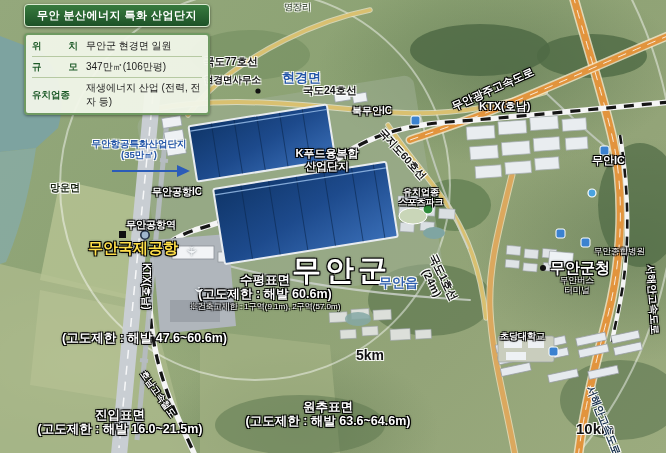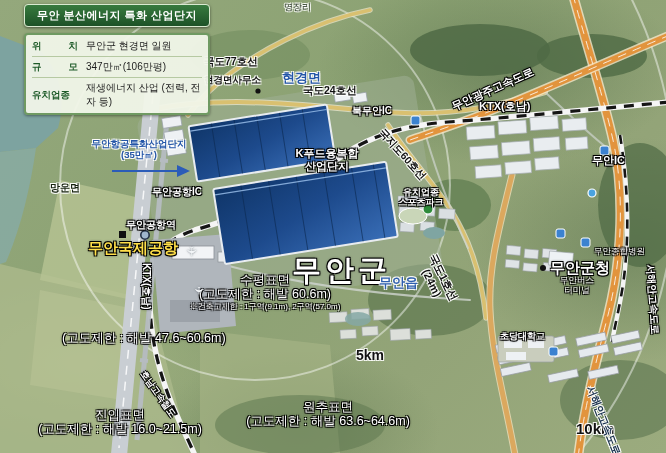--- a/index.html
+++ b/index.html
@@ -16,21 +16,21 @@
   svg{position:absolute;left:0;top:0;}
   .lbl{position:absolute;white-space:nowrap;line-height:1.15;transform-origin:0 0;}
   .halo-dark{color:#fff;text-shadow:-1px -1px 0 #000,1px -1px 0 #000,-1px 1px 0 #000,1px 1px 0 #000,0 0 3px rgba(0,0,0,.9);}
   .halo-light{color:#111;text-shadow:-1px -1px 0 rgba(255,255,255,.9),1px -1px 0 rgba(255,255,255,.9),-1px 1px 0 rgba(255,255,255,.9),1px 1px 0 rgba(255,255,255,.9);}
   .blue{color:#2456a8;}
   .yellow{color:#ffdf49;}
   .navy{color:#1c3450;}
   .ctr{text-align:center;}
   .s8{font-size:8px;}.s85{font-size:8.5px;padding-left:24px;}.s9{font-size:9px;}.s95{font-size:9.5px;font-weight:bold;}
   .s10{font-size:10px;font-weight:bold;}.s105{font-size:10.5px;font-weight:bold;}
-  .s11{font-size:11px;font-weight:bold;}.s12{font-size:12.5px;font-weight:normal;}
+  .s11{font-size:11px;font-weight:bold;}.s12{font-size:12.5px;font-weight:bold;}
   .s13{font-size:13px;font-weight:bold;margin-left:11px;}.s135{font-size:10px;font-weight:bold;}
   .s14{font-size:14px;font-weight:bold;}.s15{font-size:15px;font-weight:bold;}
   .s26{font-size:29px;font-weight:bold;letter-spacing:4px;}
   
   #infobox{position:absolute;left:24px;top:4px;width:186px;z-index:30;}
   #infobox .title{
     background:linear-gradient(#377a3e,#1d5227);border:1px solid #d9ead0;border-radius:4px;
     color:#fff;font-size:11px;font-weight:bold;text-align:center;padding:3px 0;
     box-shadow:0 1px 3px rgba(0,0,0,.5);letter-spacing:.5px;}
   #infobox .body{

